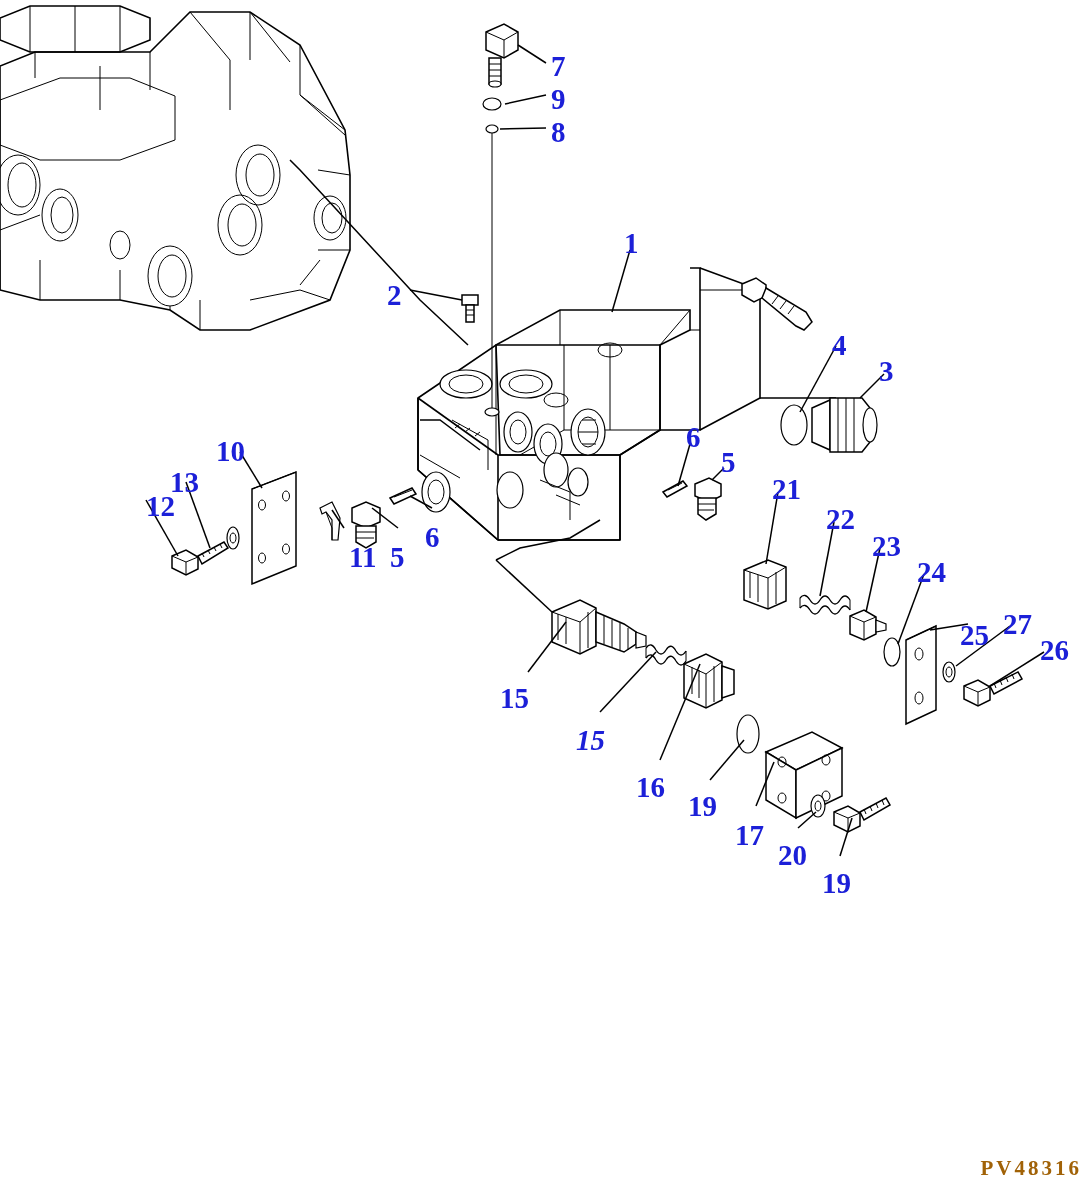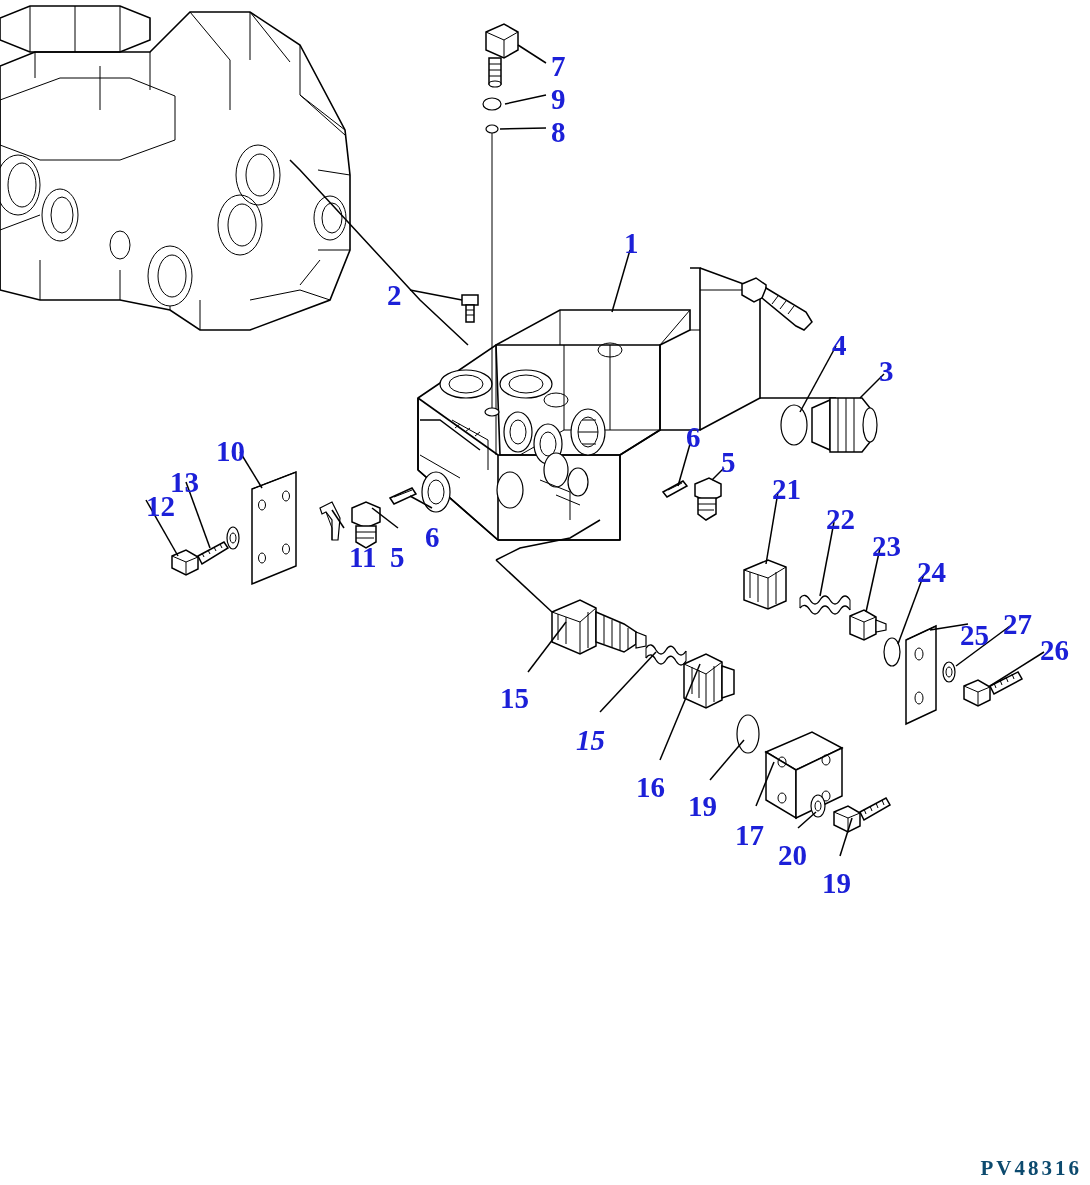--- a/index.html
+++ b/index.html
@@ -1,20 +1,20 @@
 <!DOCTYPE html>
 <html><head>
 <meta charset="utf-8">
 <style>
   html,body{margin:0;padding:0;background:#ffffff;}
   body{font-family:"Liberation Serif", serif;}
   #page{position:relative;width:1090px;height:1185px;background:#ffffff;overflow:hidden;}
   #sheet{position:absolute;left:0;top:0;width:1090px;height:1185px;}
   .callout{position:absolute;color:#1c20d8;font-family:"Liberation Serif", serif;font-weight:bold;font-size:29px;line-height:29px;letter-spacing:0px;}
-  .partcode{position:absolute;right:8px;bottom:4px;color:#0c4a6e;font-family:"Liberation Serif", serif;font-weight:bold;font-size:21px;letter-spacing:3px;}
+  .partcode{position:absolute;right:8px;bottom:4px;color:#a16207;font-family:"Liberation Serif", serif;font-weight:bold;font-size:21px;letter-spacing:3px;}
   svg{display:block;}
   .ln{fill:none;stroke:#000;stroke-width:1.6;}
   .ln2{fill:none;stroke:#000;stroke-width:1.3;}
   .thin{fill:none;stroke:#000;stroke-width:1.0;}
   .fillw{fill:#ffffff;stroke:#000;stroke-width:1.5;}
   .fillw2{fill:#ffffff;stroke:#000;stroke-width:1.2;}
   .lead{fill:none;stroke:#000;stroke-width:1.5;}
 </style>
 </head>
 <body>

